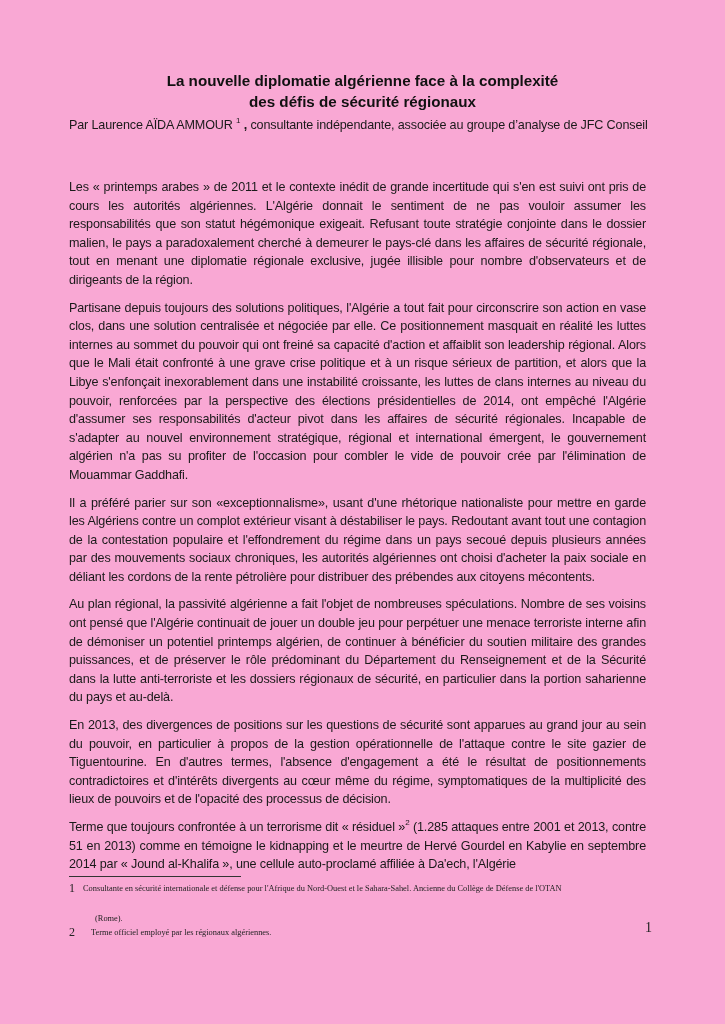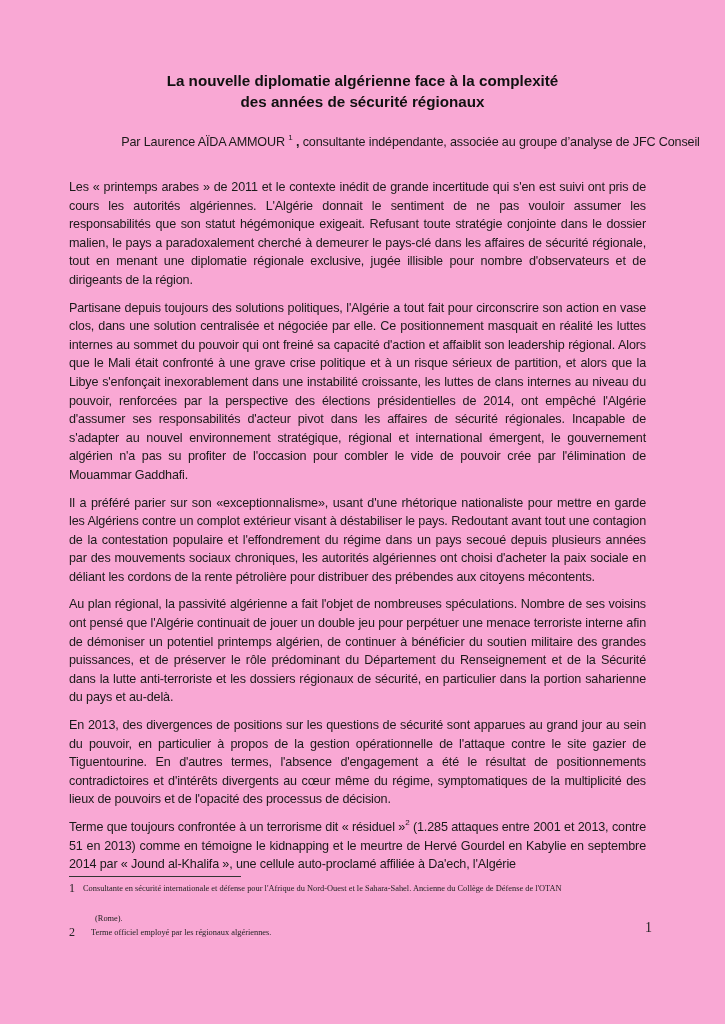--- a/index.html
+++ b/index.html
@@ -10,21 +10,21 @@
       text-align: center; font-family: "Liberation Sans", sans-serif;
       font-weight: bold; font-size: 15.2px; line-height: 21px; color: #111;
     }
     .body-text {
       position: absolute; left: 69px; width: 587px;
       font-family: "Liberation Sans", sans-serif; font-size: 12.6px;
       line-height: 18.6px; color: #1a1a1a; text-align: justify;
       letter-spacing: -0.15px;
     }
     .body-text p { margin: 0 10px 9px 0; }
-    .author { top: 133px; text-align: center; margin-left: 48px; }
+    .author { top: 116px; text-align: left; }
     .paras { top: 178px; }
     sup { font-size: 8px; line-height: 0; vertical-align: 6px; }
     .fn-rule { position: absolute; left: 69px; top: 876px; width: 172px; height: 1px; background: #333; }
     .footnotes {
       position: absolute; left: 69px; width: 600px; top: 882px;
       font-family: "Liberation Serif", serif; font-size: 8.4px; line-height: 11px; color: #222;
     }
     .fn { display: flex; margin-bottom: 2px; }
     .fn-num { font-size: 12px; width: 14px; flex: none; line-height: 12px; }
     .fn-num.n2 { width: 22px; }
@@ -35,21 +35,21 @@
       font-family: "Liberation Serif", serif; font-size: 14px; color: #222;
     }
   </style>
 </head>
 <body>
 
 <div class="page">
 
   <div class="title">
     <div>La nouvelle diplomatie algérienne face à la complexité</div>
-    <div>des années de sécurité régionaux</div>
+    <div>des défis de sécurité régionaux</div>
   </div>
 
   <div class="body-text author">
     <span>Par Laurence AÏDA  AMMOUR </span><sup>1</sup><b> ,</b><span> consultante indépendante, associée au groupe d’analyse de JFC Conseil</span>
   </div>
 
   <div class="body-text paras">
     <p>Les « printemps arabes » de 2011 et le contexte inédit de grande incertitude qui s'en est suivi ont pris de cours les autorités algériennes.  L'Algérie donnait le sentiment de ne pas vouloir assumer les responsabilités que son statut hégémonique exigeait. Refusant toute stratégie conjointe dans le dossier malien, le pays a paradoxalement cherché à demeurer le pays-clé dans les affaires de sécurité régionale, tout en menant une diplomatie régionale exclusive, jugée illisible pour nombre d'observateurs et de dirigeants de la région.</p>
     <p>Partisane depuis toujours des solutions politiques, l'Algérie a tout fait pour circonscrire son action en vase clos, dans une solution centralisée et négociée par elle. Ce positionnement masquait en réalité les luttes internes au sommet du pouvoir qui ont freiné sa capacité d'action et affaiblit son leadership régional. Alors que le Mali était confronté à une grave crise politique et à un risque sérieux de partition, et alors que la Libye s'enfonçait inexorablement dans une instabilité croissante, les luttes de clans internes au niveau du pouvoir, renforcées par la perspective des élections présidentielles de 2014, ont empêché l'Algérie d'assumer ses responsabilités d'acteur pivot dans les affaires de sécurité régionales. Incapable de s'adapter au nouvel environnement stratégique, régional et international émergent, le gouvernement algérien n'a pas su profiter de l'occasion pour combler le vide de pouvoir crée par l'élimination de Mouammar Gaddhafi.</p>
     <p>Il a préféré parier sur son «exceptionnalisme», usant d'une rhétorique nationaliste pour mettre en garde les Algériens contre un complot extérieur visant à déstabiliser le pays. Redoutant avant tout une contagion de la contestation populaire et l'effondrement du régime dans un pays secoué depuis plusieurs années par des mouvements sociaux chroniques, les autorités algériennes ont choisi d'acheter la paix sociale en déliant les cordons de la rente pétrolière pour distribuer des prébendes aux citoyens mécontents.</p>

